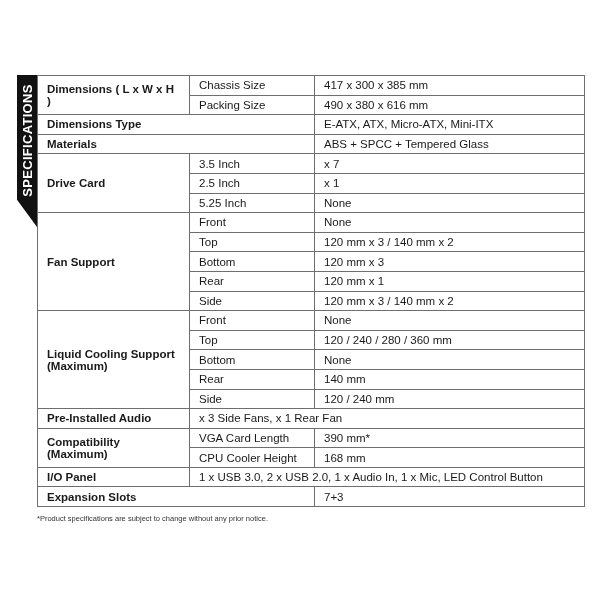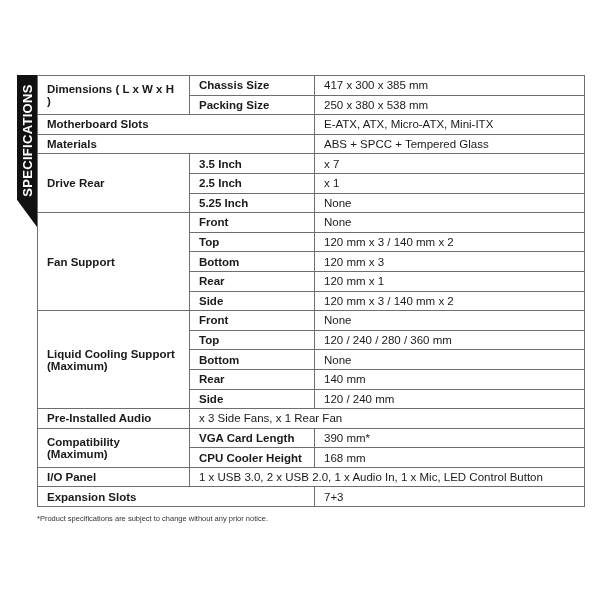--- a/index.html
+++ b/index.html
@@ -8,53 +8,53 @@
   .banner { position:absolute; left:17px; top:75px; width:20px; height:152px;
             background:#111111; clip-path:polygon(0 0,100% 0,100% 100%,0 82%); }
   .banner-text { position:absolute; left:17px; top:75px; width:20px; height:130px;
                  display:flex; align-items:center; justify-content:center; }
   .banner-text span { transform:rotate(-90deg); white-space:nowrap; color:#fff;
                       font-weight:bold; font-size:13px; letter-spacing:0.3px; }
   table.spec { position:absolute; left:37px; top:75px; width:548px;
                border-collapse:collapse; font-size:11.5px; }
   table.spec td { border:1px solid #6e6e6e; padding:0 9px; height:18.6px; vertical-align:middle; }
   td.cat { font-weight:bold; width:133px; }
-  td.sub { width:106px;font-weight:bold; }
+  td.sub { width:106px; }
   td.val { }
   .footnote { position:absolute; left:37px; top:514px; font-size:7.5px; color:#333; }
 </style>
 </head>
 <body>
 
 <div class="banner"></div>
 <div class="banner-text">
   <span>SPECIFICATIONS</span>
 </div>
 
 <table class="spec">
   <tbody>
       <tr>
     <td class="cat" rowspan="2">Dimensions ( L x W x H )</td>
     <td class="sub">Chassis Size</td>
     <td class="val">417 x 300 x 385 mm</td>
   </tr>
   <tr>
     <td class="sub">Packing Size</td>
-    <td class="val">250 x 380 x 538 mm</td>
+    <td class="val">490 x 380 x 616 mm</td>
   </tr>
   <tr>
-    <td class="cat" colspan="2">Motherboard Slots</td>
+    <td class="cat" colspan="2">Dimensions Type</td>
     <td class="val">E-ATX, ATX, Micro-ATX, Mini-ITX</td>
   </tr>
   <tr>
     <td class="cat" colspan="2">Materials</td>
     <td class="val">ABS + SPCC + Tempered Glass</td>
   </tr>
   <tr>
-    <td class="cat" rowspan="3">Drive Rear</td>
+    <td class="cat" rowspan="3">Drive Card</td>
     <td class="sub">3.5 Inch</td>
     <td class="val">x 7</td>
   </tr>
   <tr>
     <td class="sub">2.5 Inch</td>
     <td class="val">x 1</td>
   </tr>
   <tr>
     <td class="sub">5.25 Inch</td>
     <td class="val">None</td>

